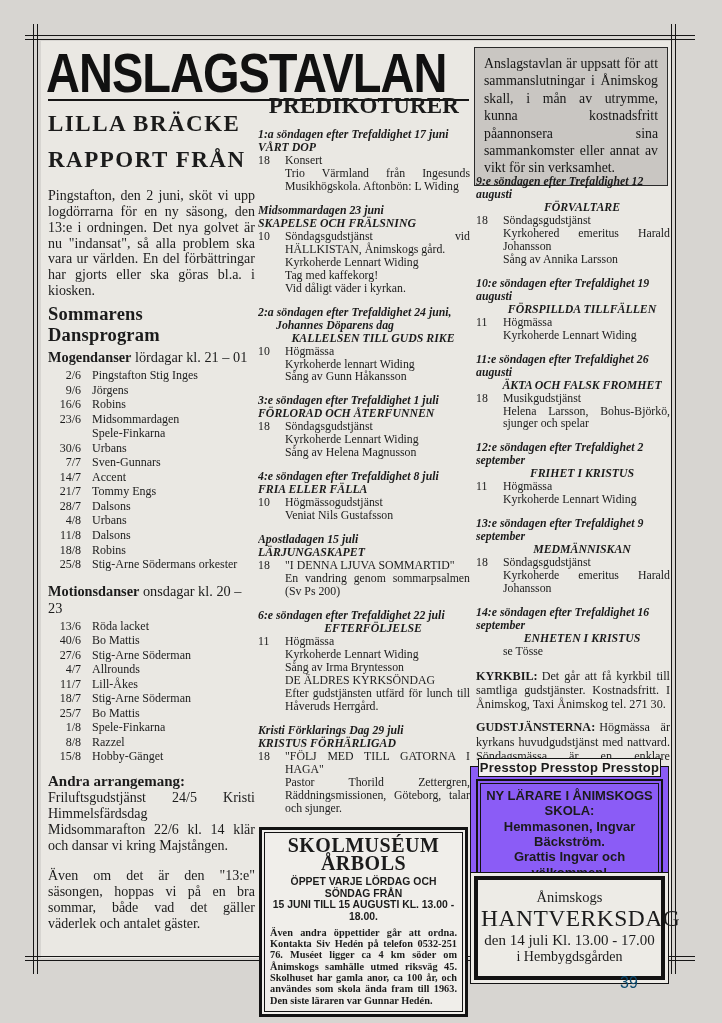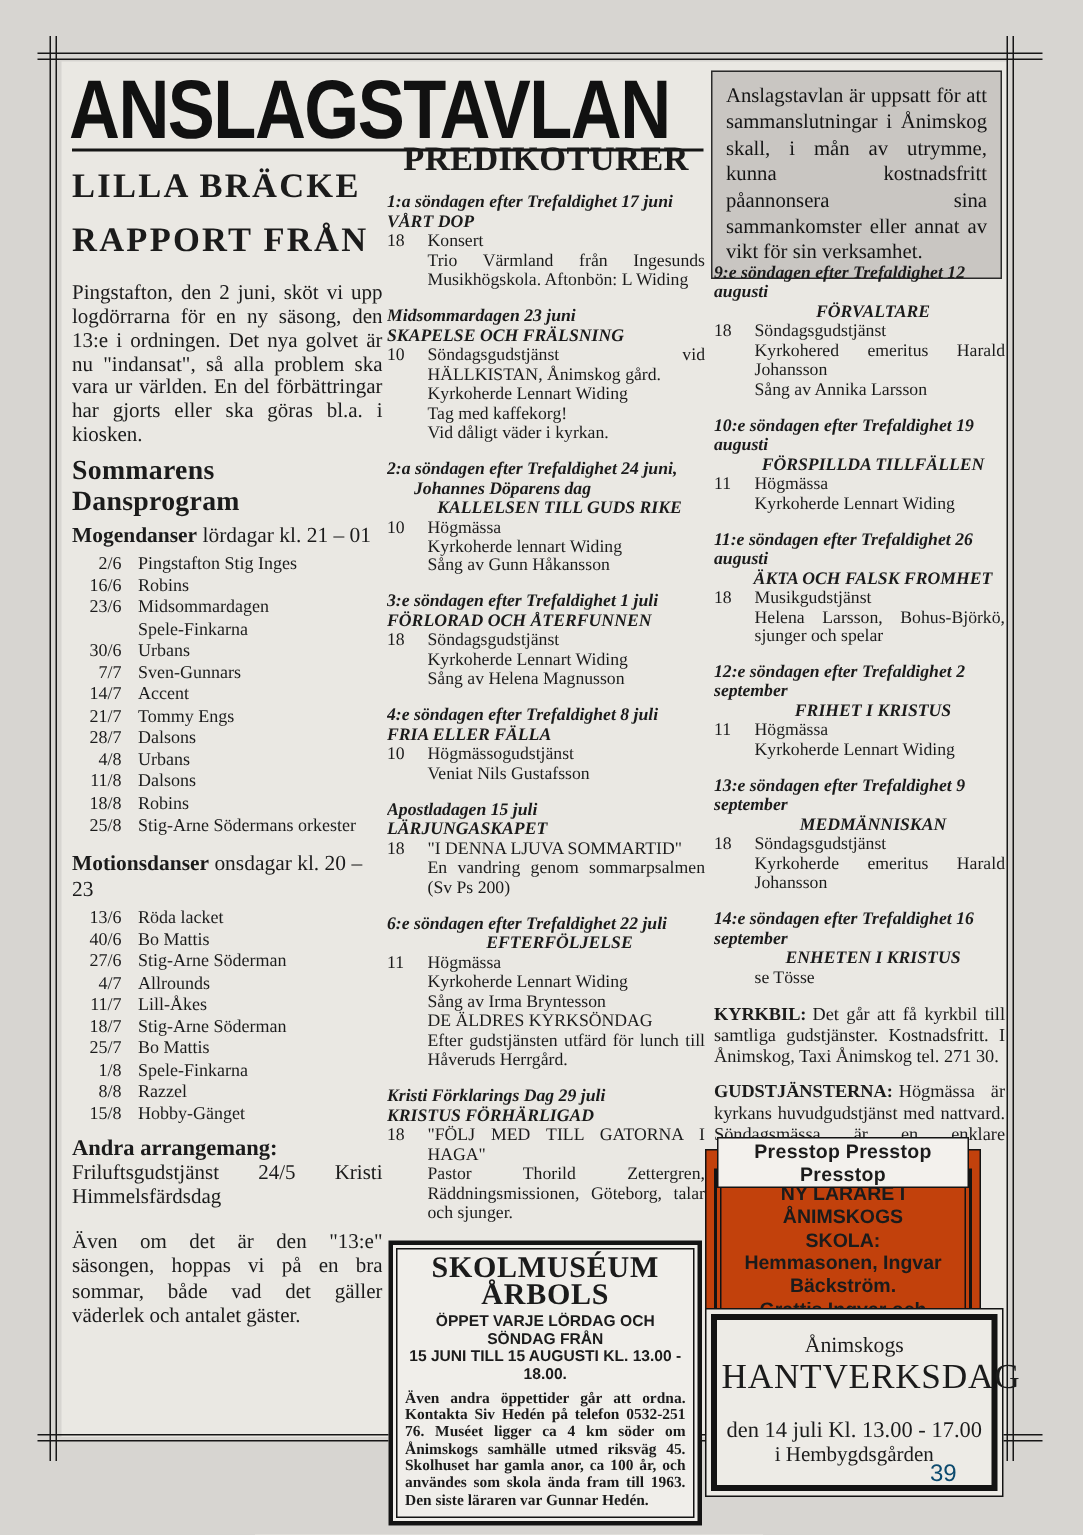--- a/index.html
+++ b/index.html
@@ -80,42 +80,42 @@
   }
   .museum-inner{border:1.5px solid #131313;padding:4px 5px 5px;text-align:center;}
   .museum-title{font-weight:700;font-size:20px;line-height:0.88;letter-spacing:0.5px;}
   .museum-sub{font-family:"Liberation Sans","DejaVu Sans",sans-serif;font-weight:700;
               font-size:10.4px;line-height:1.12;margin-top:4px;}
   .museum-body{font-family:Liberation Serif, serif;font-weight:700;
                font-size:10.3px;line-height:1.1;text-align:justify;margin-top:4px;}
 
   
   .presstop-box{
-    position:absolute;left:470px;top:766px;width:184px;box-sizing:border-box;
-    border:1.5px solid #131313;background:#c2410c;padding:12px 5px 6px;
+    position:absolute;left:470px;top:766px;width:199px;box-sizing:border-box;
+    border:1.5px solid #131313;background:#8b5cf6;padding:12px 5px 6px;
   }
   .presstop-strip{
     position:absolute;top:-9px;left:7px;right:7px;border:1.5px solid #131313;background:#f3f1ed;
     font-family:"Liberation Sans","DejaVu Sans",sans-serif;font-weight:700;font-size:13px;
     text-align:center;padding:1px 0;letter-spacing:0.2px;
   }
   .pmsg{border:2px solid #131313;padding:2px;}
   .pmsg-inner{border:1px solid #131313;padding:4px 1px;text-align:center;
     font-family:"Liberation Sans","DejaVu Sans",sans-serif;font-weight:700;
     font-size:13px;line-height:1.18;}
 
   
   .craft-box{
     position:absolute;left:470px;top:872px;width:199px;box-sizing:border-box;
     border:1.5px solid #131313;background:#edebe6;padding:3px;
   }
   .craft-inner{border:4px solid #131313;padding:9px 3px 11px;text-align:center;}
   .craft-l1{font-size:14.5px;}
   .craft-l2{font-size:23.5px;letter-spacing:0.5px;line-height:1.0;margin-top:1px;}
-  .craft-l3{font-size:15px;margin-top:15px;}
+  .craft-l3{font-size:15px;margin-top:1px;}
   .craft-l4{font-size:14px;}
 
   .page-number{
     position:absolute;left:620px;top:974px;
     font-family:"Liberation Sans","DejaVu Sans",sans-serif;font-size:16px;color:#0c4a6e;
   }
 </style>
 </head>
 <body>
 
@@ -148,20 +148,27 @@
   <div class="dance-list">
 
       <div class="dance-row">
         <div class="d-date">2/6</div>
         <div class="d-name">
           <div>Pingstafton Stig Inges</div>
 
         </div>
       </div>
 
+      <div class="dance-row">
+        <div class="d-date">9/6</div>
+        <div class="d-name">
+          <div>Jörgens</div>
+
+        </div>
+      </div>
 
       <div class="dance-row">
         <div class="d-date">16/6</div>
         <div class="d-name">
           <div>Robins</div>
 
         </div>
       </div>
 
       <div class="dance-row">
@@ -319,20 +326,21 @@
           <div>Hobby-Gänget</div>
         </div>
       </div>
     </div>
 
   <div class="other-heading">Andra arrangemang:</div>
   <div>
 
       <div class="other-line">Friluftsgudstjänst 24/5 Kristi Himmelsfärdsdag</div>
 
+      <div class="other-line">Midsommarafton 22/6 kl. 14 klär och dansar vi kring Majstången.</div>
     </div>
 
   <div class="closing">
 
       <div class="closing-para">Även om det är den "13:e" säsongen, hoppas vi på en bra sommar, både vad det gäller väderlek och antalet gäster.</div>
 
     </div>
 
 </div>
 
@@ -356,21 +364,21 @@
       </div>
 
       <div class="pred-entry">
         <div class="pe-date">Midsommardagen 23 juni</div>
 
         <div class="pe-theme">SKAPELSE OCH FRÄLSNING</div>
         <div class="pe-row">
           <div class="pe-time">10</div>
           <div class="pe-lines">
 
-              <div class="pe-line">Söndagsgudstjänst vid HÄLLKISTAN, Ånimskog gård.</div>
+              <div class="pe-line">Söndagsgudstjänst vid HÄLLKISTAN, Ånimskogs gård.</div>
 
               <div class="pe-line">Kyrkoherde Lennart Widing</div>
 
               <div class="pe-line">Tag med kaffekorg!</div>
 
               <div class="pe-line">Vid dåligt väder i kyrkan.</div>
             </div>
         </div>
       </div>
 

